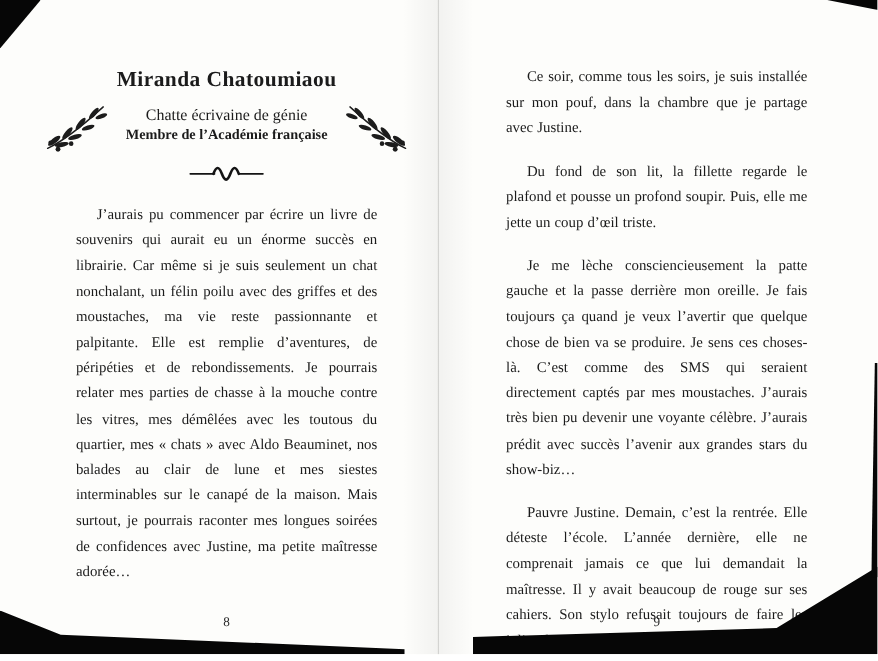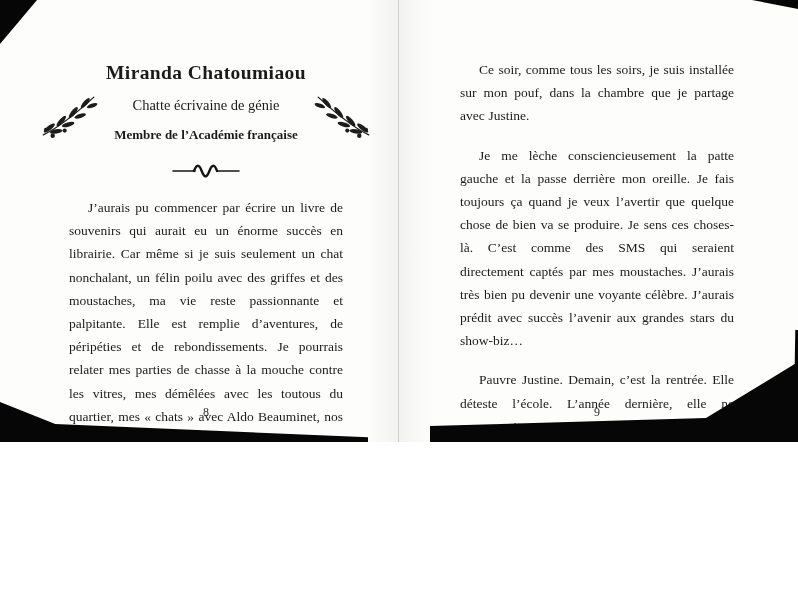--- a/index.html
+++ b/index.html
@@ -3,21 +3,21 @@
 <meta charset="utf-8">
 <style>
   html, body {
     margin: 0;
     padding: 0;
     background: #ffffff;
   }
   .spread {
     position: relative;
     width: 798px;
-    height: 442px;
+    height: 595px;
     background: #fdfdfb;
     overflow: hidden;
     font-family: "Liberation Serif", "DejaVu Serif", serif;
     color: #1b1b1b;
   }
   
   .gutter-line {
     position: absolute;
     left: 398px; top: 0;
     width: 1px; height: 100%;
@@ -54,21 +54,20 @@
   .chapter-title {
     font-size: 19.5px;
     font-weight: 700;
     letter-spacing: 0.4px;
   }
   .chapter-subtitle {
     margin-top: 13px;
     font-size: 14.5px;
   }
   .chapter-membership {
-    margin-top: 13px;
     font-weight: 700;
     font-size: 13px;
   }
   .branch {
     position: absolute;
     top: 26px;
     width: 60px;
     height: 56px;
   }
   .branch--left  { left: -14px; }
@@ -193,20 +192,21 @@
     <div class="body-text">
       <p>J’aurais pu commencer par écrire un livre de souvenirs qui aurait eu un énorme succès en librairie. Car même si je suis seulement un chat nonchalant, un félin poilu avec des griffes et des moustaches, ma vie reste passionnante et palpitante. Elle est remplie d’aventures, de péripéties et de rebondissements. Je pourrais relater mes parties de chasse à la mouche contre les vitres, mes démêlées avec les toutous du quartier, mes « chats » avec Aldo Beauminet, nos balades au clair de lune et mes siestes interminables sur le canapé de la maison. Mais surtout, je pourrais raconter mes longues soirées de confidences avec Justine, ma petite maîtresse adorée…</p>
     </div>
 
     <div class="folio">8</div>
   </div>
 
   <div class="page page--right">
     <div class="body-text">
       <p>Ce soir, comme tous les soirs, je suis installée sur mon pouf, dans la chambre que je partage avec Justine.</p>
+      <p>Du fond de son lit, la fillette regarde le plafond et pousse un profond soupir. Puis, elle me jette un coup d’œil triste.</p>
       <p>Je me lèche consciencieusement la patte gauche et la passe derrière mon oreille. Je fais toujours ça quand je veux l’avertir que quelque chose de bien va se produire. Je sens ces choses-là. C’est comme des SMS qui seraient directement captés par mes moustaches. J’aurais très bien pu devenir une voyante célèbre. J’aurais prédit avec succès l’avenir aux grandes stars du show-biz…</p>
       <p>Pauvre Justine. Demain, c’est la rentrée. Elle déteste l’école. L’année dernière, elle ne comprenait jamais ce que lui demandait la maîtresse. Il y avait beaucoup de rouge sur ses cahiers. Son stylo refusait toujours de faire les jolies boucles, l’arrondi des ponts et les barres droites qu’elle s’appliquait pourtant consciencieusement à tracer. Son écriture,</p>
     </div>
 
     <div class="folio">9</div>
   </div>
 
   <div class="artifact artifact--tl"></div>
   <div class="artifact artifact--tr"></div>
   <div class="artifact artifact--bl"></div>

